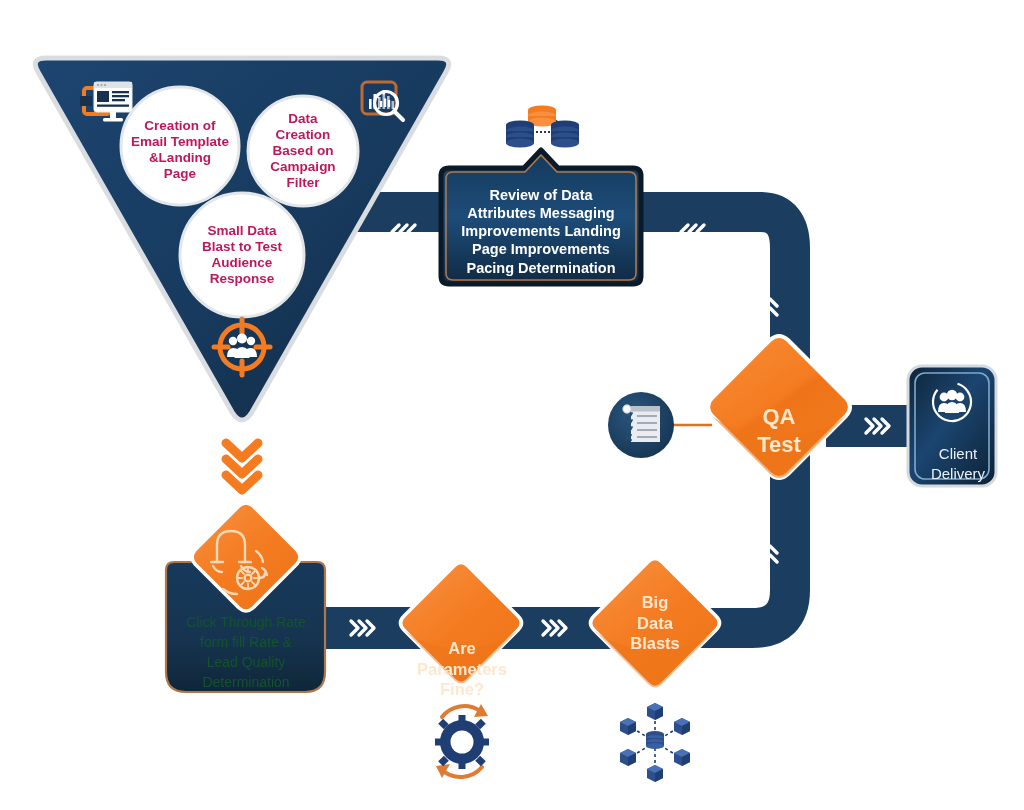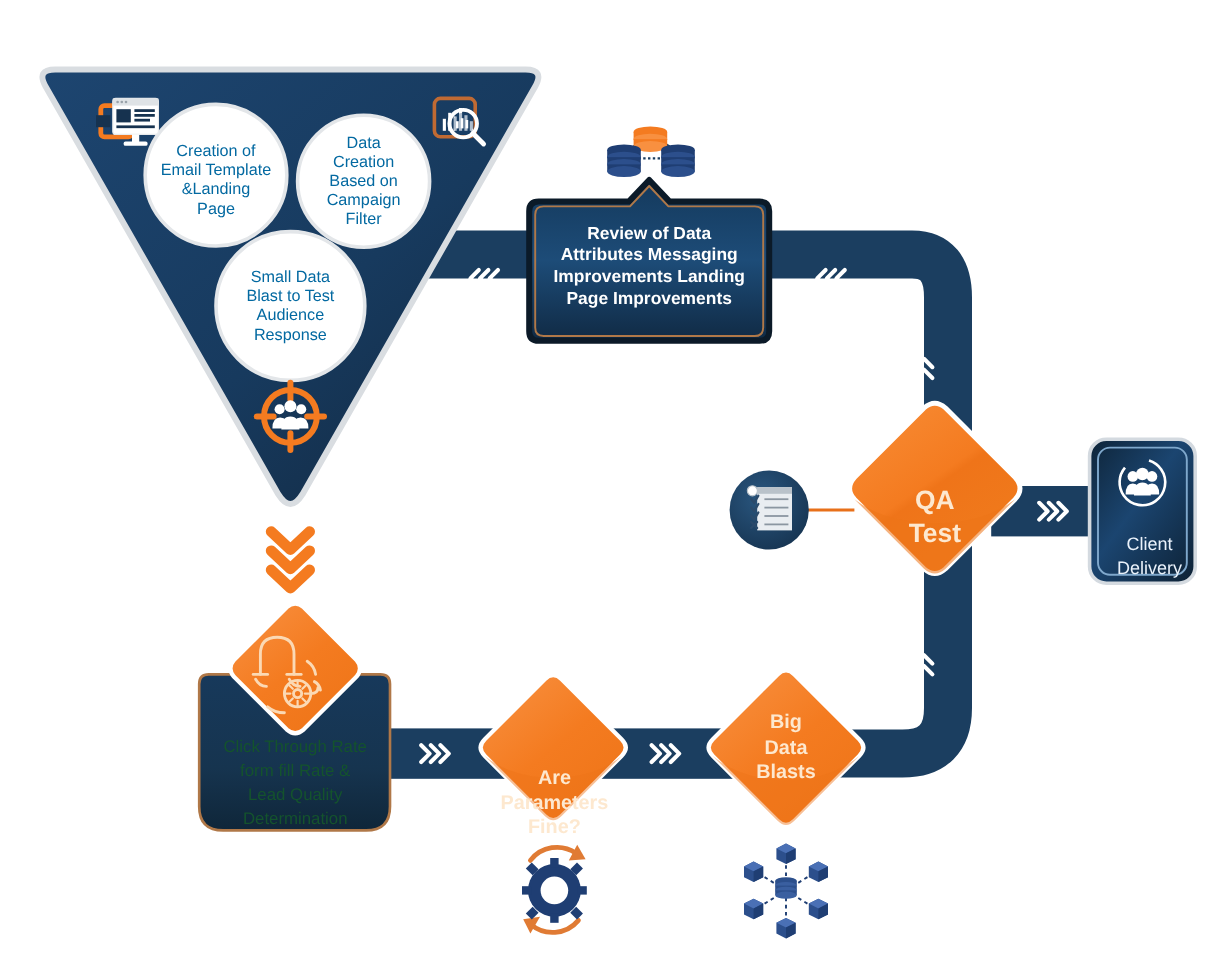--- a/index.html
+++ b/index.html
@@ -2,21 +2,21 @@
 <html><head>
 <meta charset="utf-8">
 <style>
   html,body{margin:0;padding:0;background:#ffffff;}
   body{width:1024px;height:810px;font-family:"Liberation Sans",sans-serif;overflow:hidden;}
   #stage{position:relative;width:1024px;height:810px;background:#fff;}
   svg.layer{position:absolute;left:0;top:0;width:1024px;height:810px;}
   .lbl{position:absolute;text-align:center;line-height:1.18;pointer-events:none;}
 
   
-  .circ-txt{color:#0369a1;font-size:13.5px;font-weight:400;}
+  .circ-txt{color:#be185d;font-size:13.5px;font-weight:700;}
   
   .review-txt{color:#ffffff;font-size:14.5px;font-weight:700;line-height:1.25;}
   
   .dia-txt{color:#fde8cf;font-weight:bold;}
   .qa-txt{font-size:22px;line-height:1.25;text-align:center;}
   .par-txt{font-size:16.5px;line-height:1.25;margin-top:41px;}
   .bdb-txt{font-size:16.5px;line-height:1.25;}
   
   .ctr-txt{color:#14532d;font-size:14px;line-height:1.42;}
   
@@ -402,20 +402,21 @@
     <div>Blast to Test</div>
     <div>Audience</div>
     <div>Response</div>
   </div>
 
   <div class="lbl review-txt" style="left:446px;top:186px;width:190px;">
     <div>Review of Data</div>
     <div>Attributes Messaging</div>
     <div>Improvements Landing</div>
     <div>Page Improvements</div>
+    <div>Pacing Determination</div>
   </div>
 
   <div class="lbl dia-txt qa-txt" style="left:729px;top:403px;width:100px;">
     <div>QA</div>
     <div>Test</div>
   </div>
 
   <div class="lbl cd-txt" style="left:906px;top:444px;width:104px;">
     <div>Client</div>
     <div>Delivery</div>

